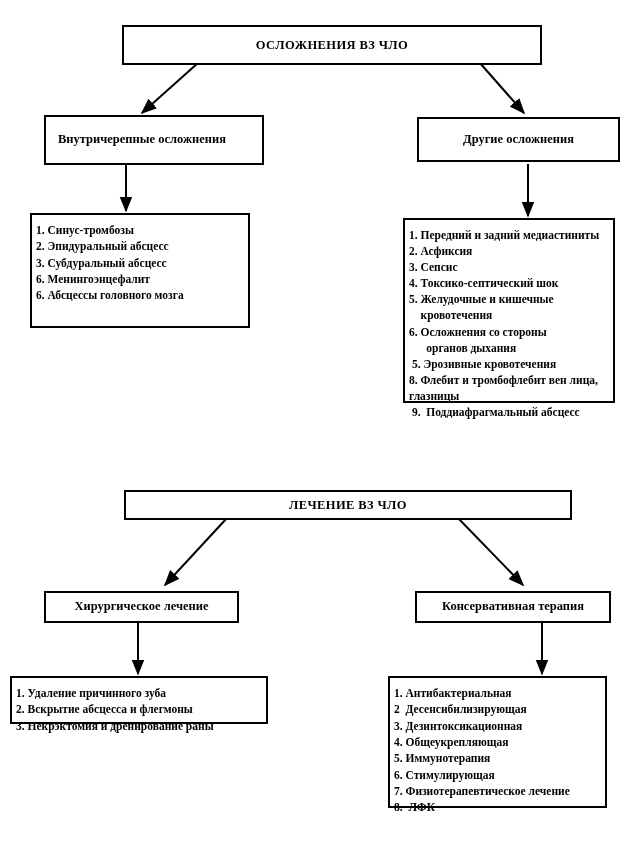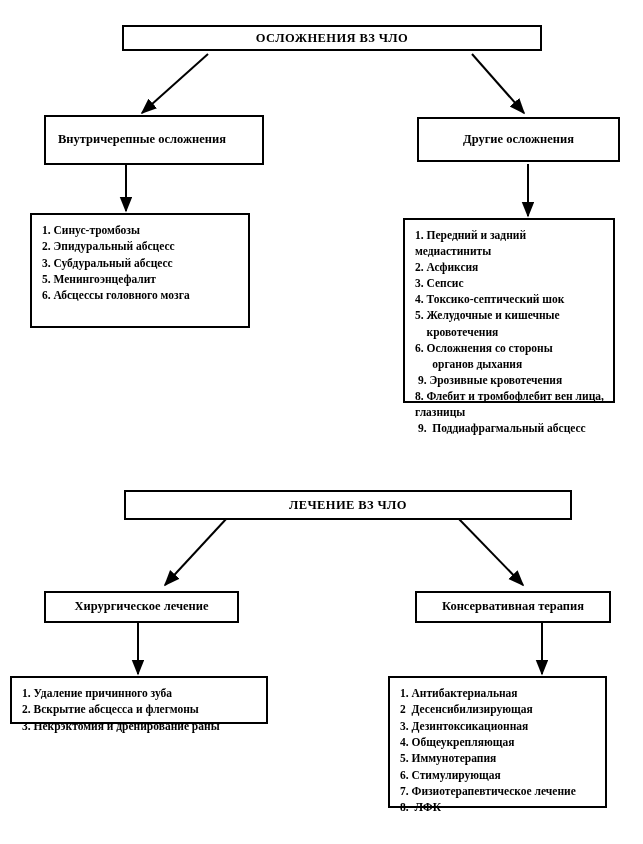--- a/index.html
+++ b/index.html
@@ -49,21 +49,21 @@
     text-align: center;
   }
   .branch-box.left {
     justify-content: flex-start;
     padding-left: 12px;
   }
   .branch-label {
     line-height: 1.55;
   }
   .list-box {
-    padding: 7px 8px 7px 10px;
+    padding: 7px 8px 7px 4px;
   }
   .list-box ol {
     margin: 0;
     padding: 0;
     list-style: none;
   }
   .list-box li {
     font-weight: bold;
     font-size: 11.5px;
     line-height: 1.42;
@@ -91,54 +91,54 @@
     <line x1="126" y1="164" x2="126" y2="211" stroke="#000000" stroke-width="2" marker-end="url(#arrowhead)"></line>
     <line x1="528" y1="164" x2="528" y2="216" stroke="#000000" stroke-width="2" marker-end="url(#arrowhead)"></line>
 
     <line x1="227" y1="518" x2="165" y2="585" stroke="#000000" stroke-width="2" marker-end="url(#arrowhead)"></line>
     <line x1="458" y1="518" x2="523" y2="585" stroke="#000000" stroke-width="2" marker-end="url(#arrowhead)"></line>
 
     <line x1="138" y1="623" x2="138" y2="674" stroke="#000000" stroke-width="2" marker-end="url(#arrowhead)"></line>
     <line x1="542" y1="623" x2="542" y2="674" stroke="#000000" stroke-width="2" marker-end="url(#arrowhead)"></line>
   </svg>
 
-  <div class="box title-box" style="left:122px; top:25px; width:420px; height:26px;">
+  <div class="box title-box" style="left:122px; top:25px; width:420px; height:40px;">
     <span>ОСЛОЖНЕНИЯ ВЗ ЧЛО</span>
   </div>
 
   <div class="box branch-box left" style="left:44px; top:115px; width:220px; height:50px;">
     <span class="branch-label">Внутричерепные
 осложнения</span>
   </div>
 
   <div class="box branch-box center" style="left:417px; top:117px; width:203px; height:45px;">
     <span class="branch-label">Другие осложнения</span>
   </div>
 
   <div class="box list-box" style="left:30px; top:213px; width:220px; height:115px;">
     <ol>
         <li>1. Синус-тромбозы</li>
         <li>2. Эпидуральный абсцесс</li>
         <li>3. Субдуральный абсцесс</li>
-        <li>5. Менингоэнцефалит</li>
+        <li>6. Менингоэнцефалит</li>
         <li>6. Абсцессы головного мозга</li>
       </ol>
   </div>
 
   <div class="box list-box tight" style="left:403px; top:218px; width:212px; height:185px;">
     <ol>
         <li>1. Передний и задний медиастиниты</li>
         <li>2. Асфиксия</li>
         <li>3. Сепсис</li>
         <li>4. Токсико-септический шок</li>
         <li>5. Желудочные и кишечные
     кровотечения</li>
         <li>6. Осложнения со стороны
       органов дыхания</li>
-        <li> 9. Эрозивные кровотечения</li>
+        <li> 5. Эрозивные кровотечения</li>
         <li>8. Флебит и тромбофлебит вен лица,
 глазницы</li>
         <li> 9.  Поддиафрагмальный абсцесс</li>
       </ol>
   </div>
 
   <div class="box title-box" style="left:124px; top:490px; width:448px; height:30px;">
     <span>ЛЕЧЕНИЕ ВЗ ЧЛО</span>
   </div>
 

